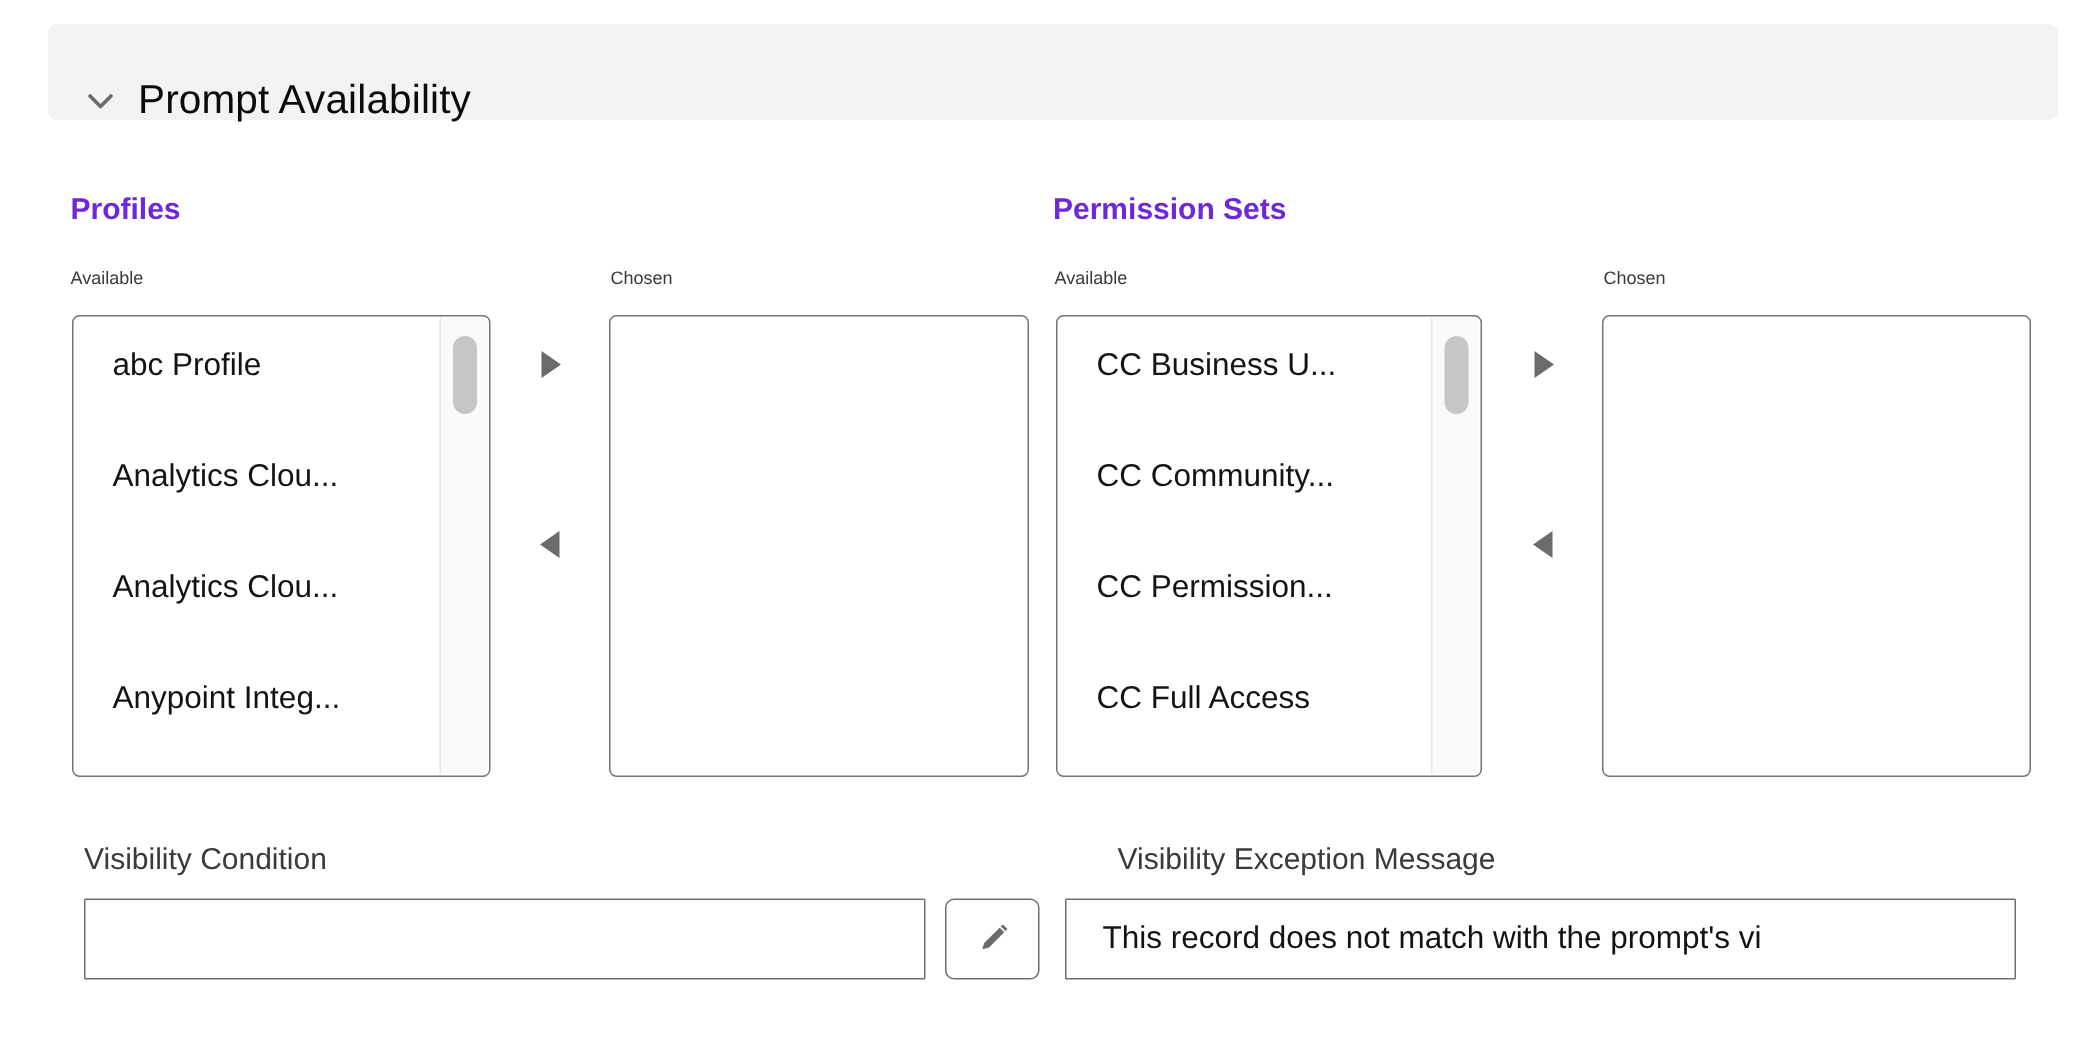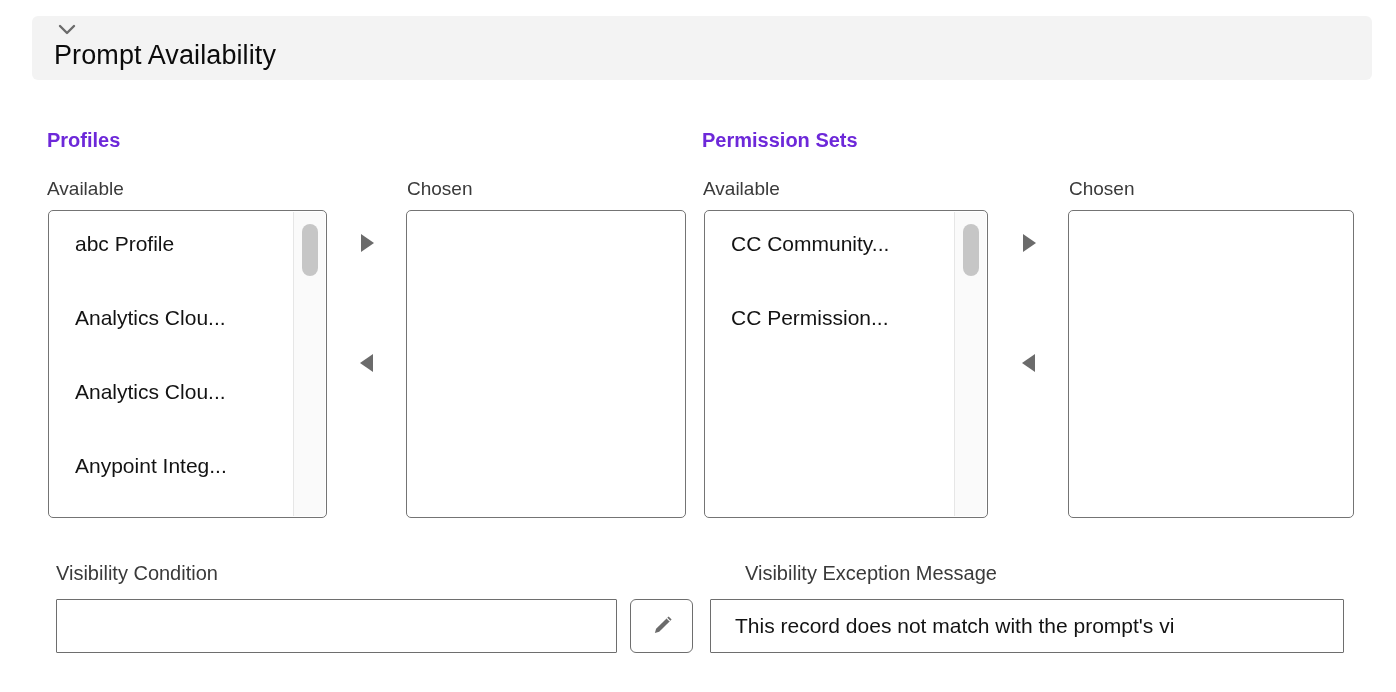--- a/index.html
+++ b/index.html
@@ -19,24 +19,23 @@
   
   .section-header {
     position: absolute;
     left: 32px;
     top: 16px;
     width: 1340px;
     height: 64px;
     background: #f3f3f3;
     border-radius: 6px;
     display: flex;
-    align-items: flex-start;
+    align-items: flex-end;
     box-sizing: border-box;
     padding-left: 22px;
-    flex-direction: column;
   }
   .chevron-icon {
     width: 26px;
     height: 26px;
     display: inline-flex;
     align-items: center;
     justify-content: center;
     margin-right: 12px;
     flex: 0 0 auto;
   }
@@ -56,21 +55,21 @@
     font-weight: 700;
     color: #6d28d9;
     line-height: 1;
   }
   #profiles-title  { left: 47px;  top: 130px; }
   #permsets-title  { left: 702px; top: 130px; }
 
   
   .col-label {
     position: absolute;
-    font-size: 19px;
+    font-size: 12px;
     font-weight: 400;
     color: #3a3a3a;
     line-height: 1;
   }
   #prof-avail-label { left: 47px;   top: 179px; }
   #prof-chosen-label{ left: 407px;  top: 179px; }
   #perm-avail-label { left: 703px;  top: 179px; }
   #perm-chosen-label{ left: 1069px; top: 179px; }
 
   
@@ -240,22 +239,24 @@
     <polygon points="17,2 4,11 17,20" fill="#6b6b6b"></polygon>
   </svg>
 </div>
 
 <div class="listbox" id="prof-chosen">
   <div class="list-scrollarea"></div>
 </div>
 
 <div class="listbox" id="perm-available">
   <div class="list-scrollarea">
+    <div class="list-option">CC Business U...</div>
     <div class="list-option">CC Community...</div>
     <div class="list-option">CC Permission...</div>
+    <div class="list-option">CC Full Access</div>
   </div>
   <div class="scrollbar">
     <div class="scroll-thumb"></div>
   </div>
 </div>
 
 <div class="arrow-btn" id="perm-add">
   <svg width="22" height="22" viewBox="0 0 22 22" aria-hidden="true">
     <polygon points="5,2 18,11 5,20" fill="#6b6b6b"></polygon>
   </svg>

